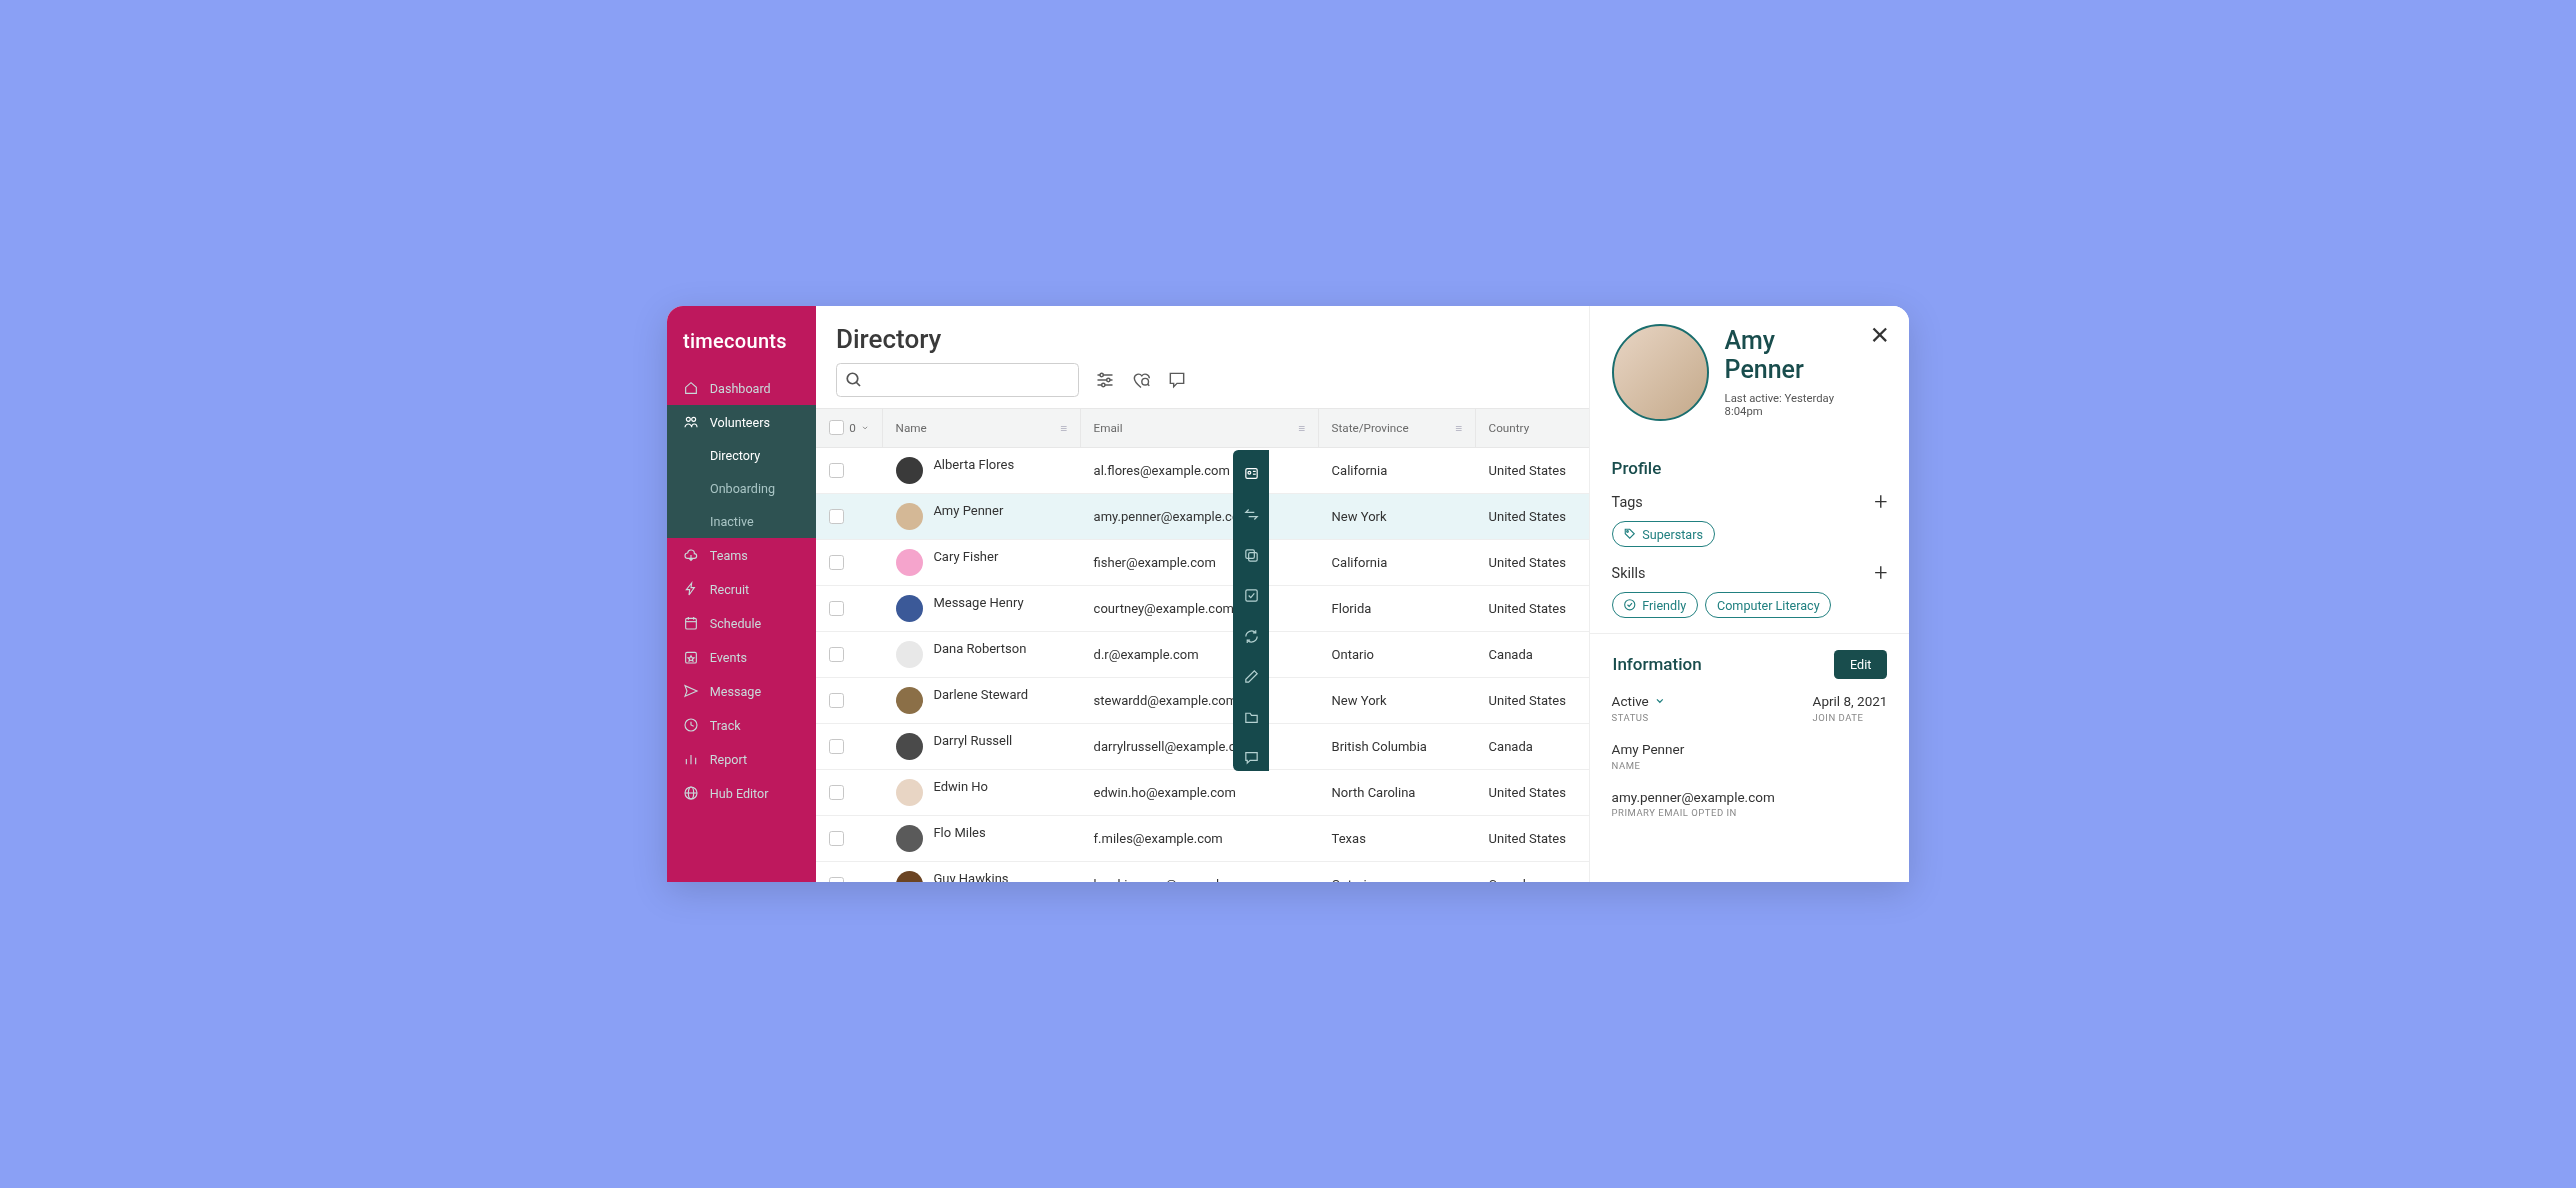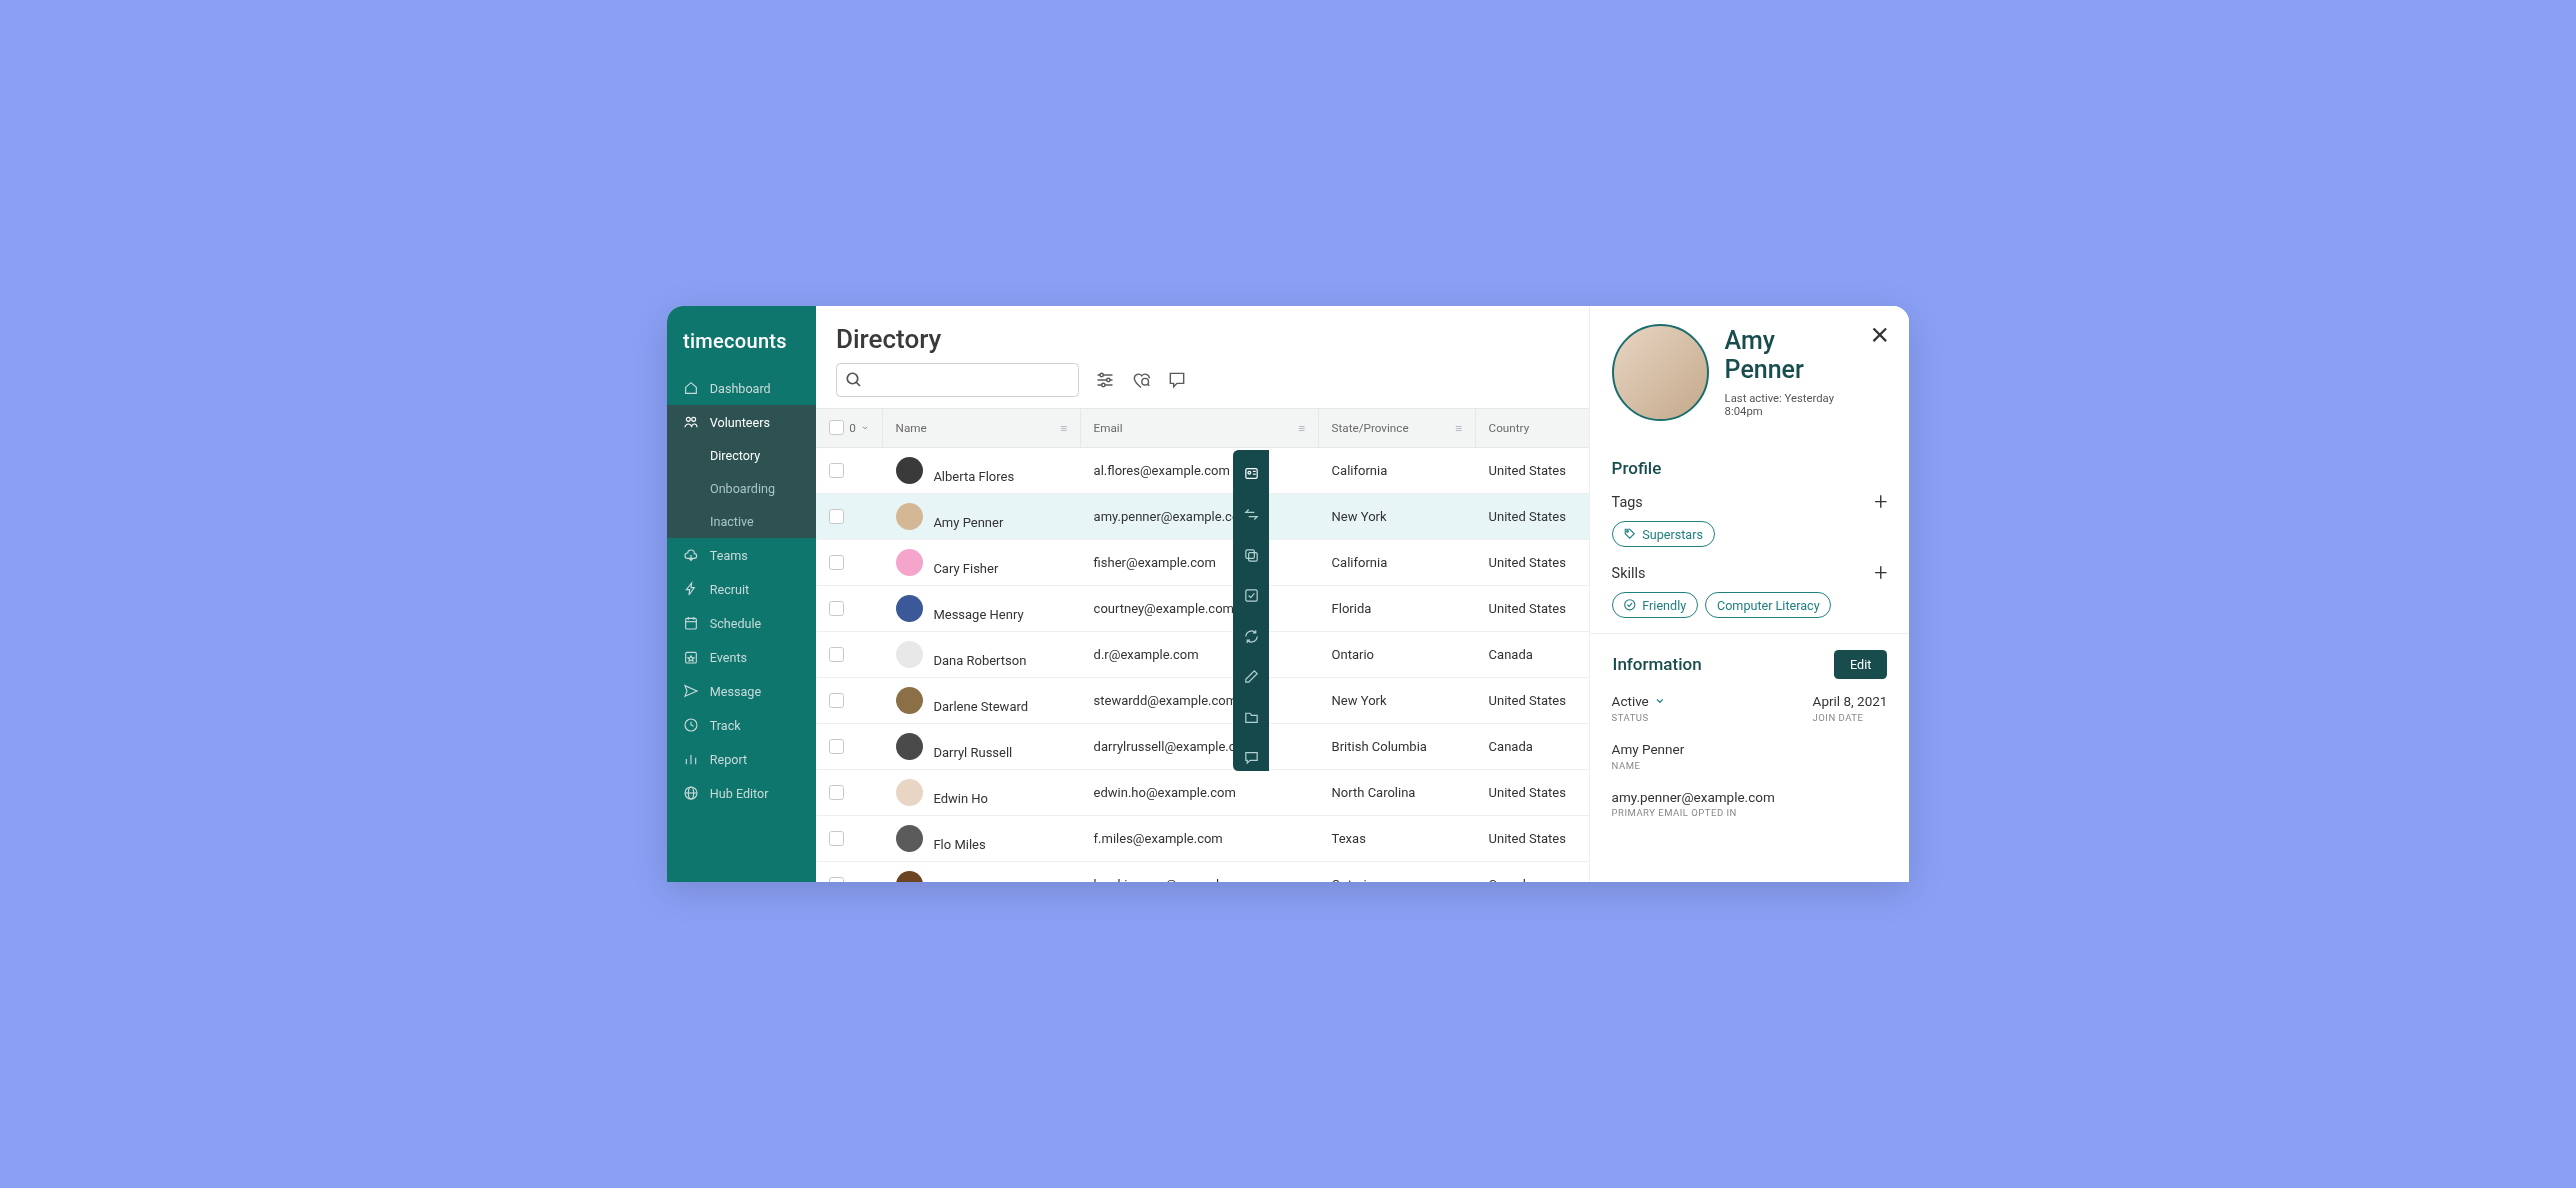--- a/index.html
+++ b/index.html
@@ -1,18 +1,18 @@
 <!DOCTYPE html>
 <html style="font-size:14.4px"><head>
 <meta charset="utf-8">
 <style>
 *{box-sizing:border-box;margin:0;padding:0;font-family:-apple-system,BlinkMacSystemFont,"Segoe UI",Roboto,sans-serif}
 body{background:#8aa0f5;display:flex;align-items:center;justify-content:center;min-height:100vh;padding:45px}
 .app{display:flex;width:1242px;height:576px;border-radius:16px 16px 0 0;overflow:hidden;box-shadow:0 9px 36px rgba(0,0,0,.15);background:#fff}
-.sidebar{width:149px;background:#0f766e;color:#cfe0e0;display:flex;flex-direction:column;padding-top:16px}
+.sidebar{width:149px;background:#be185d;color:#cfe0e0;display:flex;flex-direction:column;padding-top:16px}
 .logo{color:#fff;font-size:20px;font-weight:500;padding:7.2px 16px 18px;letter-spacing:0.3px}
 .nav-item{display:flex;align-items:center;gap:10.8px;padding:9px 16px;font-size:12.6px;cursor:pointer;color:#c9dada}
 .nav-item.active{background:#2e5252;color:#fff}
 .nav-item .ico{width:16px;height:16px;flex-shrink:0;display:flex;align-items:center;justify-content:center}
 .subnav{background:#2e5252}
 .sub-item{padding:9px 16px 9px 43px;font-size:12.6px;color:#a9c5c5;cursor:pointer}
 .sub-item.sel{color:#fff}
 .main{flex:1;display:flex;flex-direction:column;background:#fff;position:relative}
 .page-title{font-size:26px;font-weight:500;color:#3a3a3a;padding:18px 20px 9px}
 .toolbar{display:flex;align-items:center;gap:16px;padding:0 20px 10.8px}
@@ -25,21 +25,21 @@
 .th:last-child{border-right:none}
 .th .sort{color:#aab;cursor:pointer}
 .col-chk{width:67px;gap:5.4px}
 .col-name{width:198px}
 .col-email{width:238px}
 .col-state{width:157px}
 .col-country{flex:1}
 .rows{flex:1;overflow:auto}
 .row{display:flex;align-items:center;height:46px;border-bottom:0.9px solid #eee;font-size:13px;color:#333}
 .row.sel{background:#e8f5f7}
-.cell{padding:0 12.6px;display:flex;align-items:flex-end;gap:10.8px}
+.cell{padding:0 12.6px;display:flex;align-items:flex-start;gap:10.8px}
 .chk{width:15.3px;height:15.3px;border:1.4px solid #c7c7c7;border-radius:2.7px;background:#fff;cursor:pointer;flex-shrink:0}
 .avatar{width:27px;height:27px;border-radius:50%;flex-shrink:0;background:linear-gradient(135deg,#ddd,#bbb)}
 .rail{width:36px;background:#16494c;display:flex;flex-direction:column;align-items:center;padding-top:10.8px;gap:14.4px;position:absolute;right:320px;top:144px;border-radius:5.4px 0 0 5.4px;height:321px}
 .rail-icn{width:21.6px;height:32px;display:flex;align-items:center;justify-content:center;color:#b5d2d2;cursor:pointer}
 .rail-icn.act{color:#fff}
 .panel{width:320px;background:#fff;border-left:0.9px solid #eee;padding:18px 21.6px;overflow:auto;position:relative}
 .closebtn{position:absolute;right:18px;top:18px;cursor:pointer;color:#333}
 .phead{display:flex;align-items:center;gap:16px;margin-bottom:37px;padding-right:27px}
 .pavatar{width:97px;height:97px;border-radius:50%;border:2.7px solid #1a6e6e;flex-shrink:0;background:linear-gradient(135deg,#e8d5c4,#c4a98a)}
 .pname{font-size:25px;font-weight:500;color:#194d4d;line-height:1.15}

